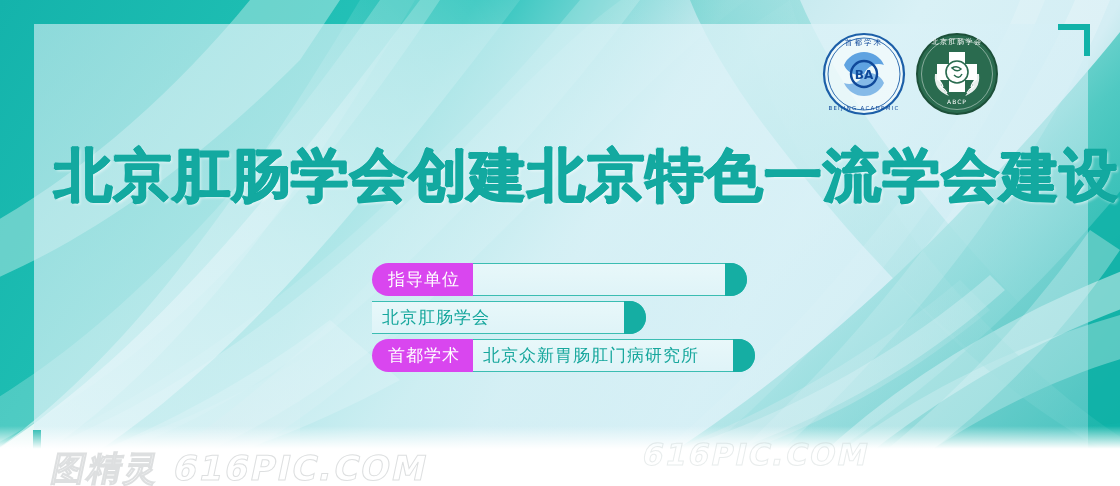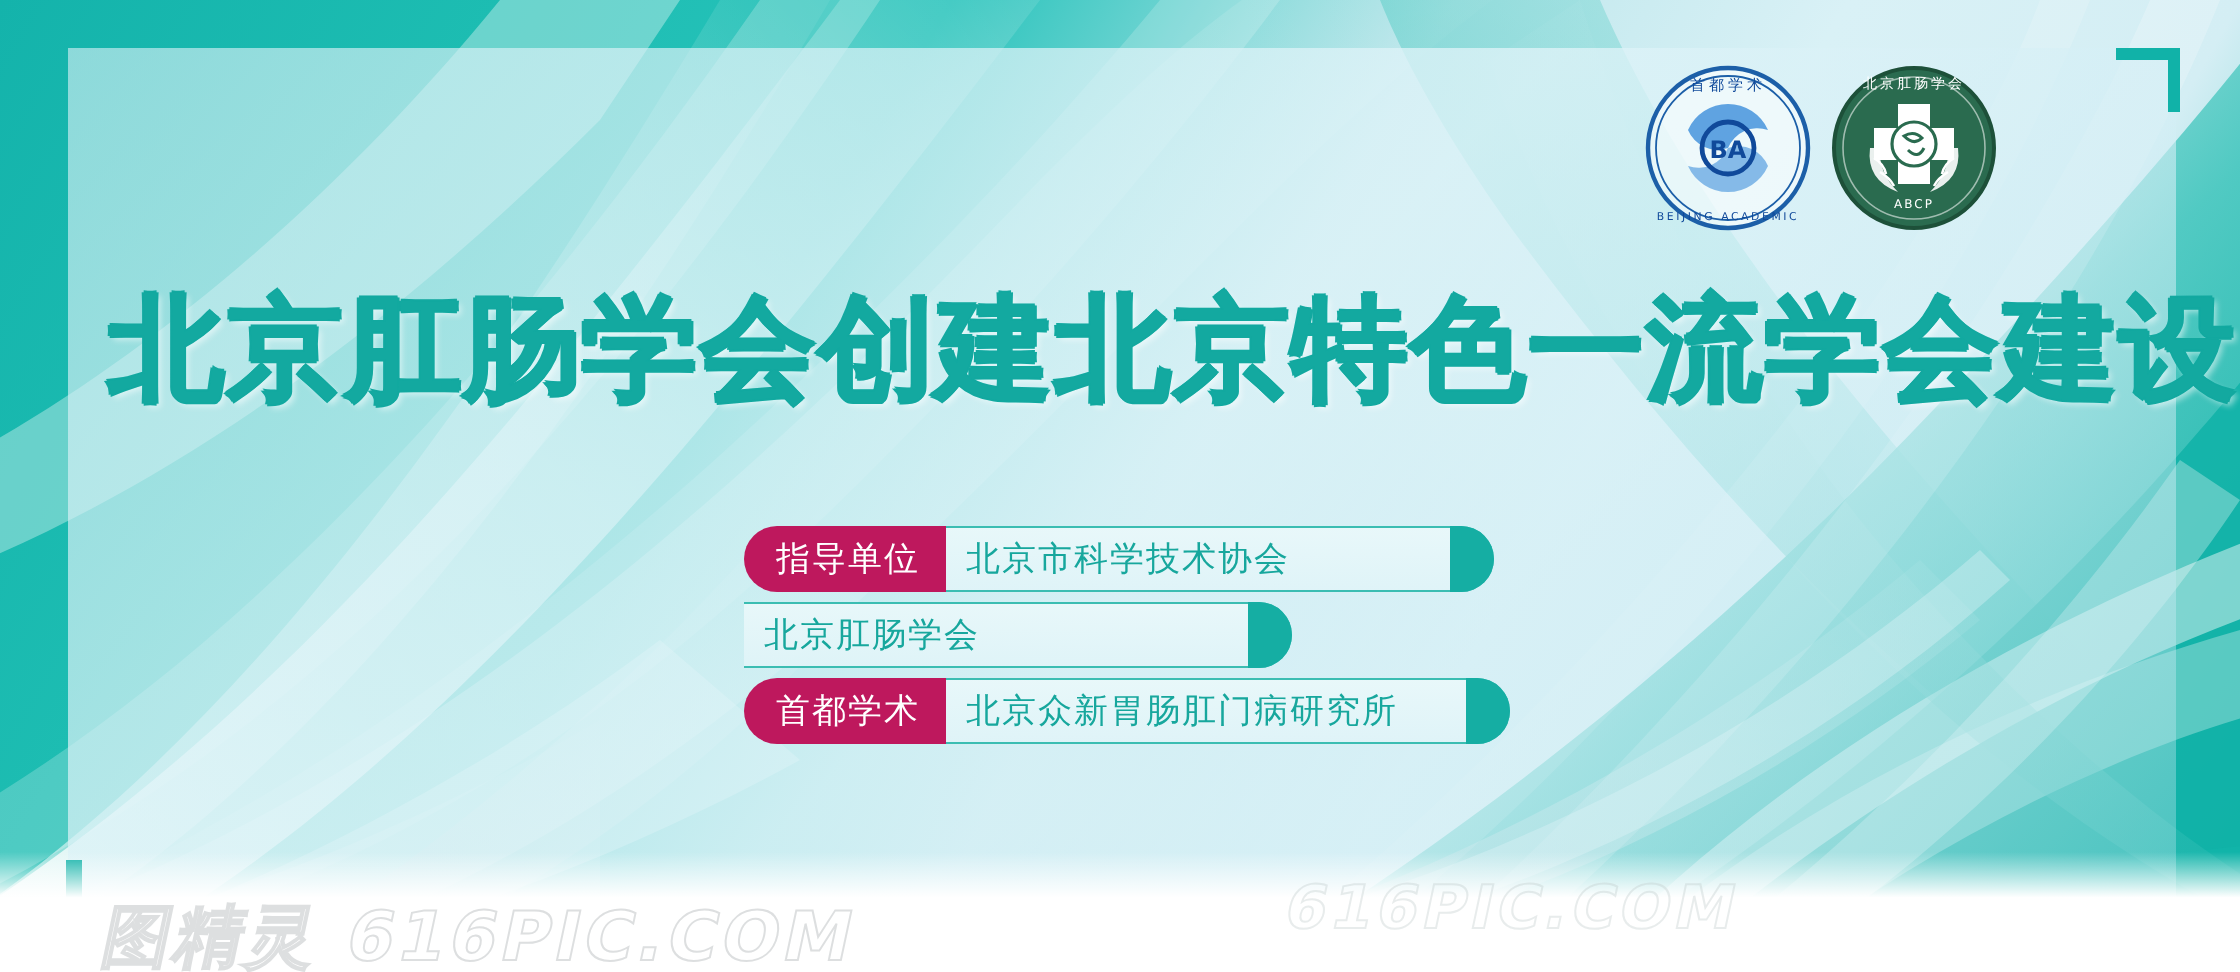--- a/index.html
+++ b/index.html
@@ -83,21 +83,21 @@
   .info-rows{
     position:absolute;left:372px;top:263px;
     display:flex;flex-direction:column;gap:5px;
   }
   .info-row{
     position:relative;
     display:flex;align-items:stretch;
     height:33px;
   }
   .row-label{
-    background:#be185d;
+    background:#d946ef;
     color:#ffffff;
     font-family:"DejaVu Sans","Liberation Sans",sans-serif;
     font-size:17px;
     font-weight:400;
     letter-spacing:1px;
     display:flex;align-items:center;justify-content:center;
     padding:0 13px 0 16px;
     border-top-left-radius:17px;
     border-bottom-left-radius:17px;
     white-space:nowrap;
@@ -265,21 +265,20 @@
 
   </div>
 
   <div class="title">北京肛肠学会创建北京特色一流学会建设</div>
 
   <div class="info-rows">
 
     <div class="info-row row-1">
       <div class="row-label">指导单位</div>
       <div class="row-value">
-        <span>北京市科学技术协会</span>
         <span class="cap"></span>
       </div>
     </div>
 
     <div class="info-row row-2">
       <div class="row-value">
         <span>北京肛肠学会</span>
         <span class="cap"></span>
       </div>
     </div>

